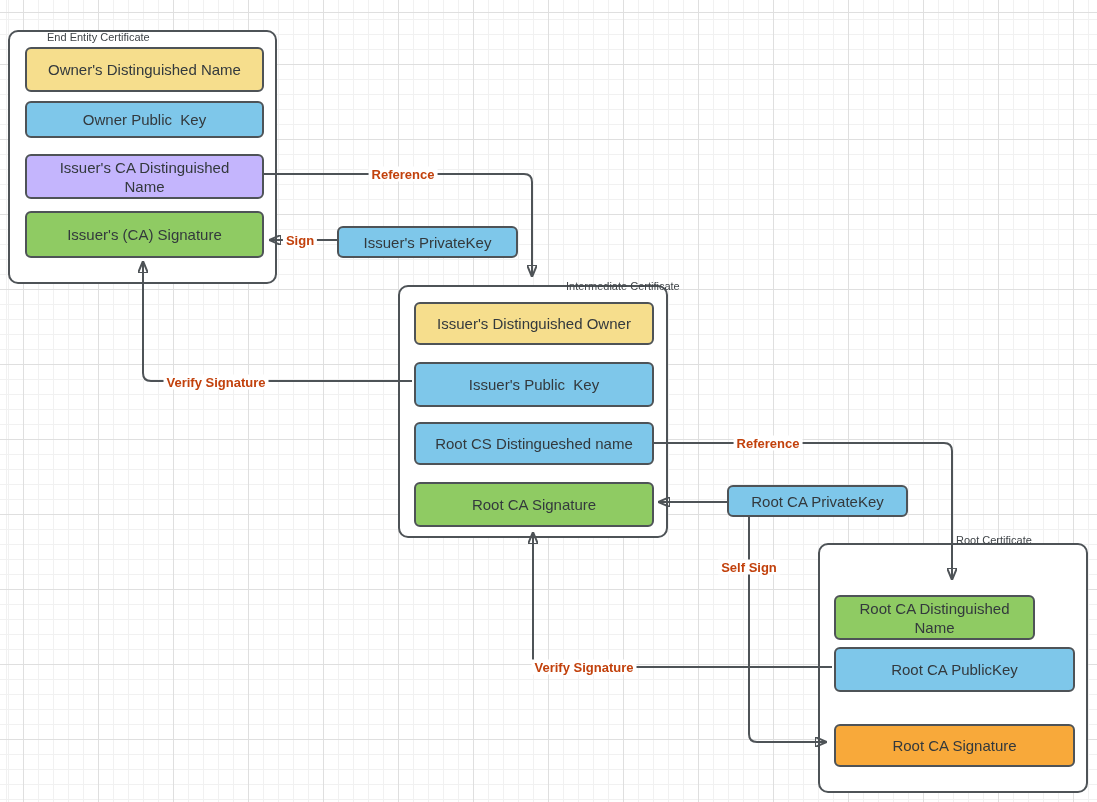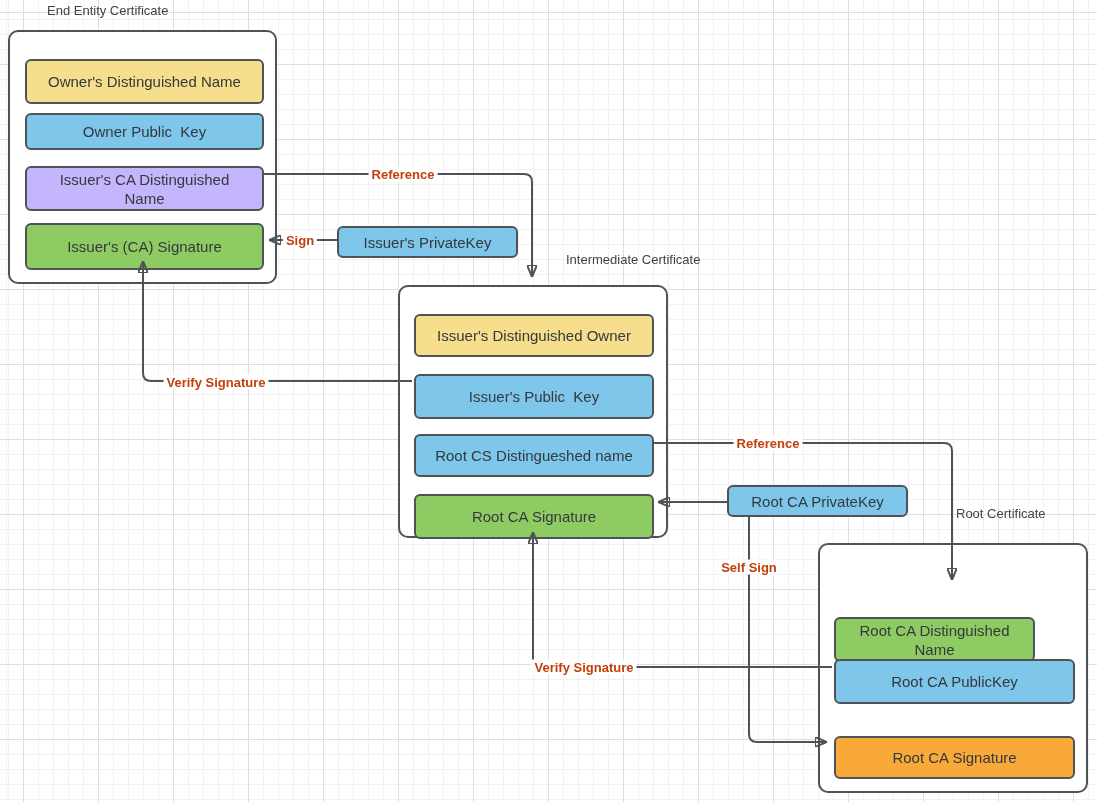--- a/index.html
+++ b/index.html
@@ -15,23 +15,24 @@
       repeating-linear-gradient(90deg, #dfdfdf 0, #dfdfdf 1px, transparent 1px, transparent 75px),
       repeating-linear-gradient(0deg,  #dfdfdf 0, #dfdfdf 1px, transparent 1px, transparent 75px),
       repeating-linear-gradient(90deg, #f1f1f1 0, #f1f1f1 1px, transparent 1px, transparent 15px),
       repeating-linear-gradient(0deg,  #f1f1f1 0, #f1f1f1 1px, transparent 1px, transparent 15px);
     background-position: 23px 0, 0 13px, 8px 0, 0 13px;
   }
 
   .cert-title {
     position: absolute;
     z-index: 2;
-    font-size: 13px;
+    font-size: 11px;
     color: #3f4448;
     white-space: nowrap;
+    margin-top: 28px;
   }
 
   .cert-box {
     position: absolute;
     z-index: 1;
     background: #ffffff;
     border: 2px solid #4e5357;
     border-radius: 10px;
     box-sizing: border-box;
   }
@@ -44,21 +45,20 @@
     border-radius: 6px;
     box-sizing: border-box;
     display: flex;
     align-items: center;
     justify-content: center;
     text-align: center;
     padding: 0 12px;
     font-size: 15px;
     line-height: 19px;
     color: #33393d;
-    margin-top: 12px;
   }
   .field .field-label { white-space: pre-wrap; }
 
   .key-box {
     position: absolute;
     z-index: 2;
     border: 2px solid #4e5357;
     border-radius: 6px;
     box-sizing: border-box;
     display: flex;
@@ -128,21 +128,21 @@
       <span class="field-label">Root CS Distingueshed name</span>
     </div>
     <div class="field" style="top: 195px; height: 45px; background-color: rgb(143, 203, 99);">
       <span class="field-label">Root CA Signature</span>
     </div>
   </div>
 
   <div class="cert-title" style="left:956px; top:506px">Root Certificate</div>
 
   <div class="cert-box" style="left:818px; top:543px; width:270px; height:250px">
-    <div class="field" style="top: 60px; height: 45px; width: 201px; background-color: rgb(143, 203, 99);">
+    <div class="field" style="top: 50px; height: 45px; width: 201px; background-color: rgb(143, 203, 99);">
       <span class="field-label">Root CA Distinguished Name</span>
     </div>
     <div class="field" style="top: 102px; height: 45px; width: 241px; background-color: rgb(126, 199, 234);">
       <span class="field-label">Root CA PublicKey</span>
     </div>
     <div class="field" style="top: 179px; height: 43px; width: 241px; background-color: rgb(248, 169, 58);">
       <span class="field-label">Root CA Signature</span>
     </div>
   </div>
 

